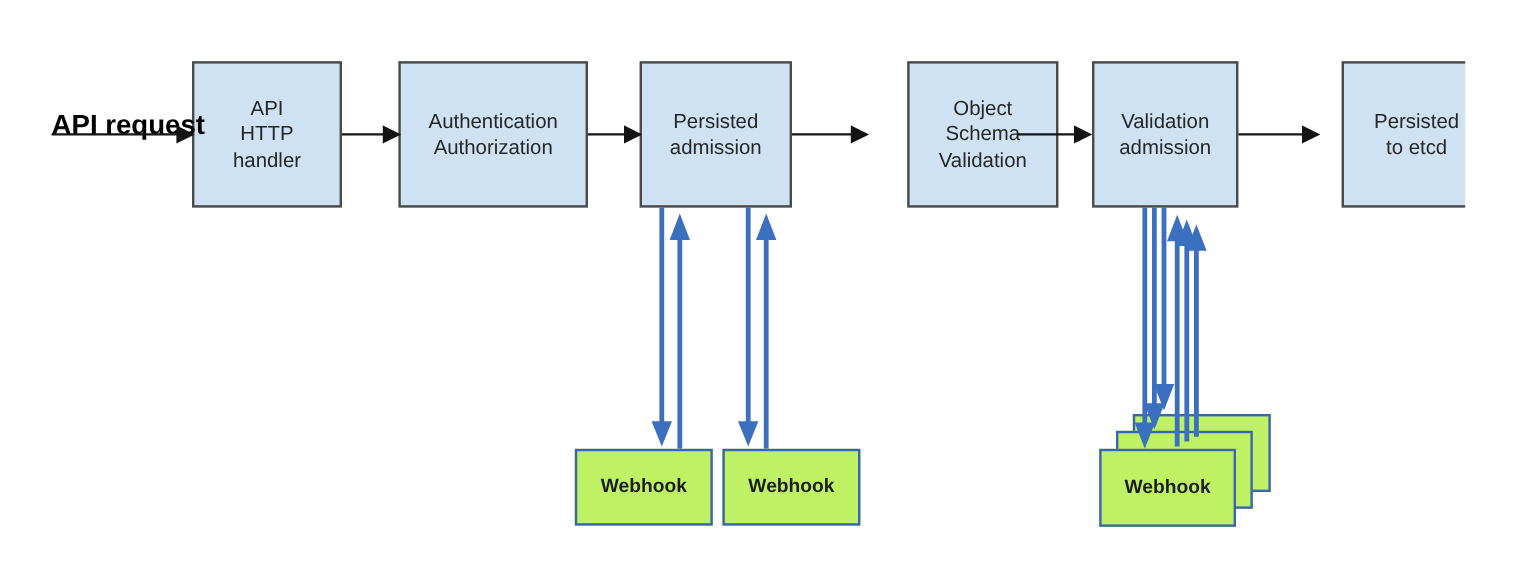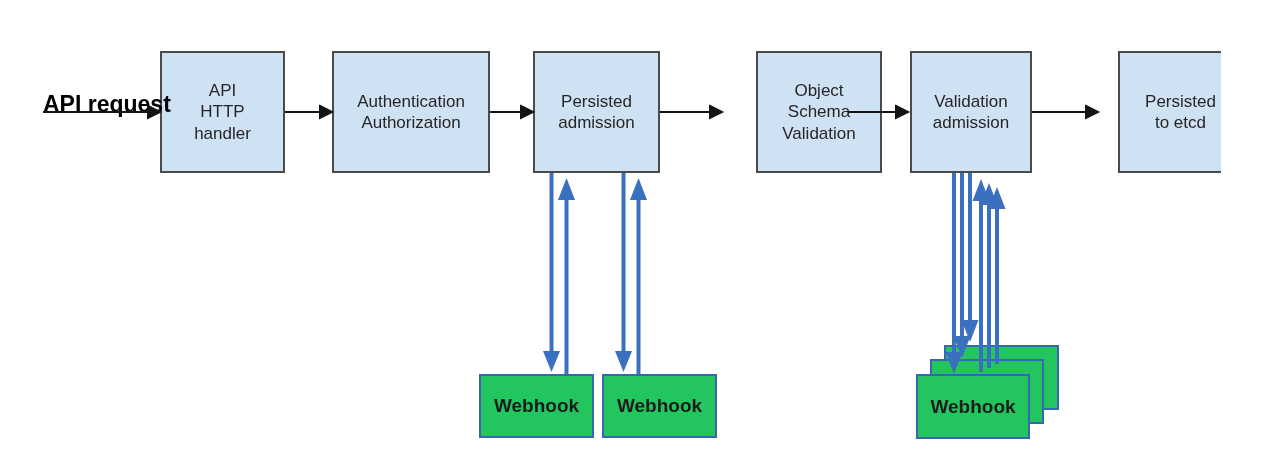--- a/index.html
+++ b/index.html
@@ -24,25 +24,25 @@
   }
   .n1{left:160px;width:125px;}
   .n2{left:332px;width:158px;}
   .n3{left:533px;width:127px;}
   .n4{left:722px;width:126px;margin-left:34px;}
   .n5{left:910px;width:122px;}
   .n6{left:1098px;width:125px;margin-left:20px;}
 
   .webhook{
     position:absolute;
-    background:#22c55e;
+    background:#bef264;
     border:2.5px solid #3867ad;
     box-sizing:border-box;
     display:flex;align-items:center;justify-content:center;
-    font-size:19px;font-weight:700;color:#1c1c1c;
+    font-size:16px;font-weight:700;color:#1c1c1c;
     text-align:center;
   }
   .wh1{left:479px;top:374px;width:115px;height:64px;z-index:3;}
   .wh2{left:602px;top:374px;width:115px;height:64px;z-index:3;}
   .whv-back {left:944px;top:345px;width:115px;height:65px;z-index:1;}
   .whv-mid  {left:930px;top:359px;width:114px;height:65px;z-index:1;}
   .whv-front{left:916px;top:374px;width:114px;height:65px;z-index:3;}
 
   .api-request{
     position:absolute;left:43px;top:91px;

